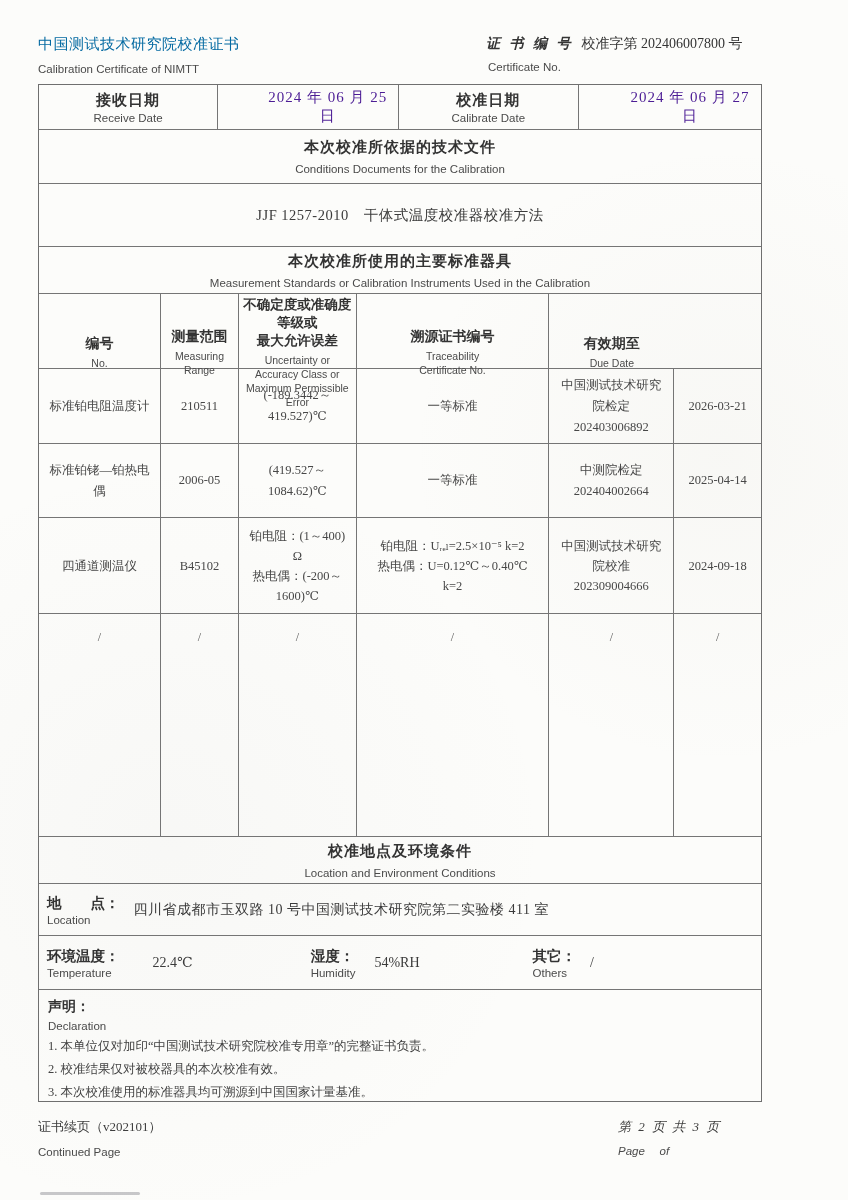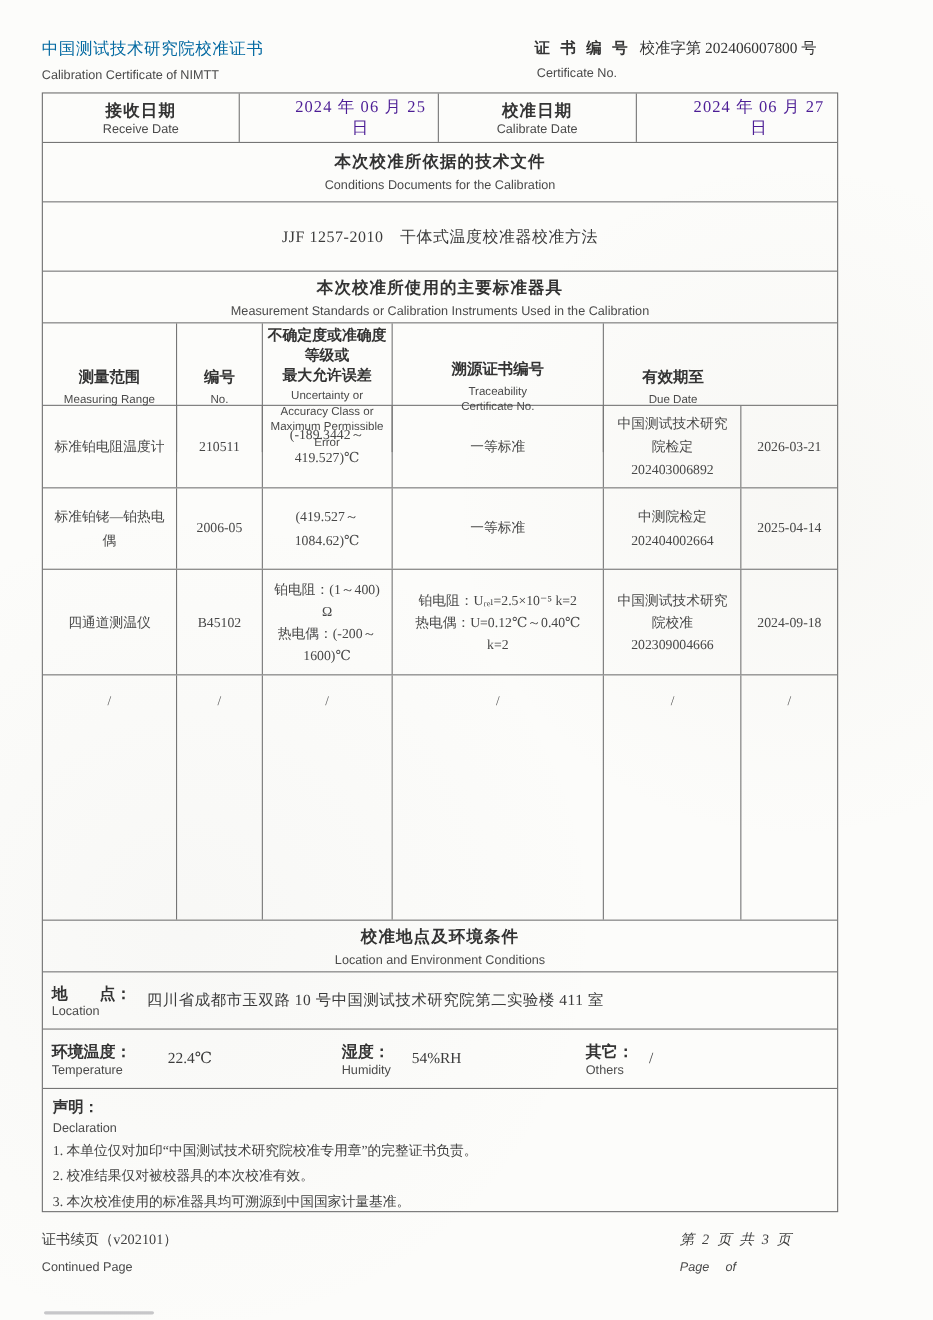--- a/index.html
+++ b/index.html
@@ -16,21 +16,21 @@
   .pre{white-space:pre-line;}
 
   .doc{position:absolute;left:38px;top:35px;width:724px;}
 
   
   .doc-header{display:flex;align-items:flex-start;height:49px;}
   .hdr-left .title-cn{font-size:15px;color:#0369a1;letter-spacing:.5px;}
   .hdr-left .title-en{font-size:11.5px;color:#4a4a4a;margin-top:9px;}
   .hdr-right{margin-left:auto;width:276px;}
   .hdr-right .certline{font-size:14px;color:#353535;white-space:nowrap;}
-  .hdr-right .certline .lbl{letter-spacing:3px;margin-right:8px;font-weight:bold;}
+  .hdr-right .certline .lbl{letter-spacing:3px;margin-right:8px;font-weight:bold;font-style:italic;}
   .hdr-right .cert-en{font-size:11.5px;color:#4a4a4a;margin-top:8px;margin-left:2px;}
 
   
   .main-table{border:1px solid #6f6f6f;width:724px;box-sizing:border-box;background:transparent;}
   .t-row{display:grid;box-sizing:border-box;border-bottom:1px solid #757575;}
   .t-row:last-child{border-bottom:none;}
   .cell{border-right:1px solid #757575;display:flex;flex-direction:column;align-items:center;justify-content:center;text-align:center;box-sizing:border-box;padding:2px 4px;}
   .cell:last-child{border-right:none;}
 
   .dates-grid{grid-template-columns:24.8% 25% 25% 25.2%;height:45px;}
@@ -129,26 +129,26 @@
     </div>
     <div class="content-row" style="height:63px;">JJF 1257-2010　干体式温度校准器校准方法</div>
 
     <div class="section-row" style="height:47px;">
       <div class="cn">本次校准所使用的主要标准器具</div>
       <div class="en">Measurement Standards or Calibration Instruments Used in the Calibration</div>
     </div>
 
     <div class="t-row std-grid colhdr">
       <div class="cell">
+        <div class="cn">编号</div>
+        <div class="en">No.</div>
+      </div>
+      <div class="cell">
         <div class="cn">测量范围</div>
         <div class="en">Measuring Range</div>
-      </div>
-      <div class="cell">
-        <div class="cn">编号</div>
-        <div class="en">No.</div>
       </div>
       <div class="cell">
         <div class="cn sm pre">不确定度或准确度等级或
 最大允许误差</div>
         <div class="en pre">Uncertainty or Accuracy Class or
 Maximum Permissible Error</div>
       </div>
       <div class="cell">
         <div class="cn">溯源证书编号</div>
         <div class="en pre">Traceability

